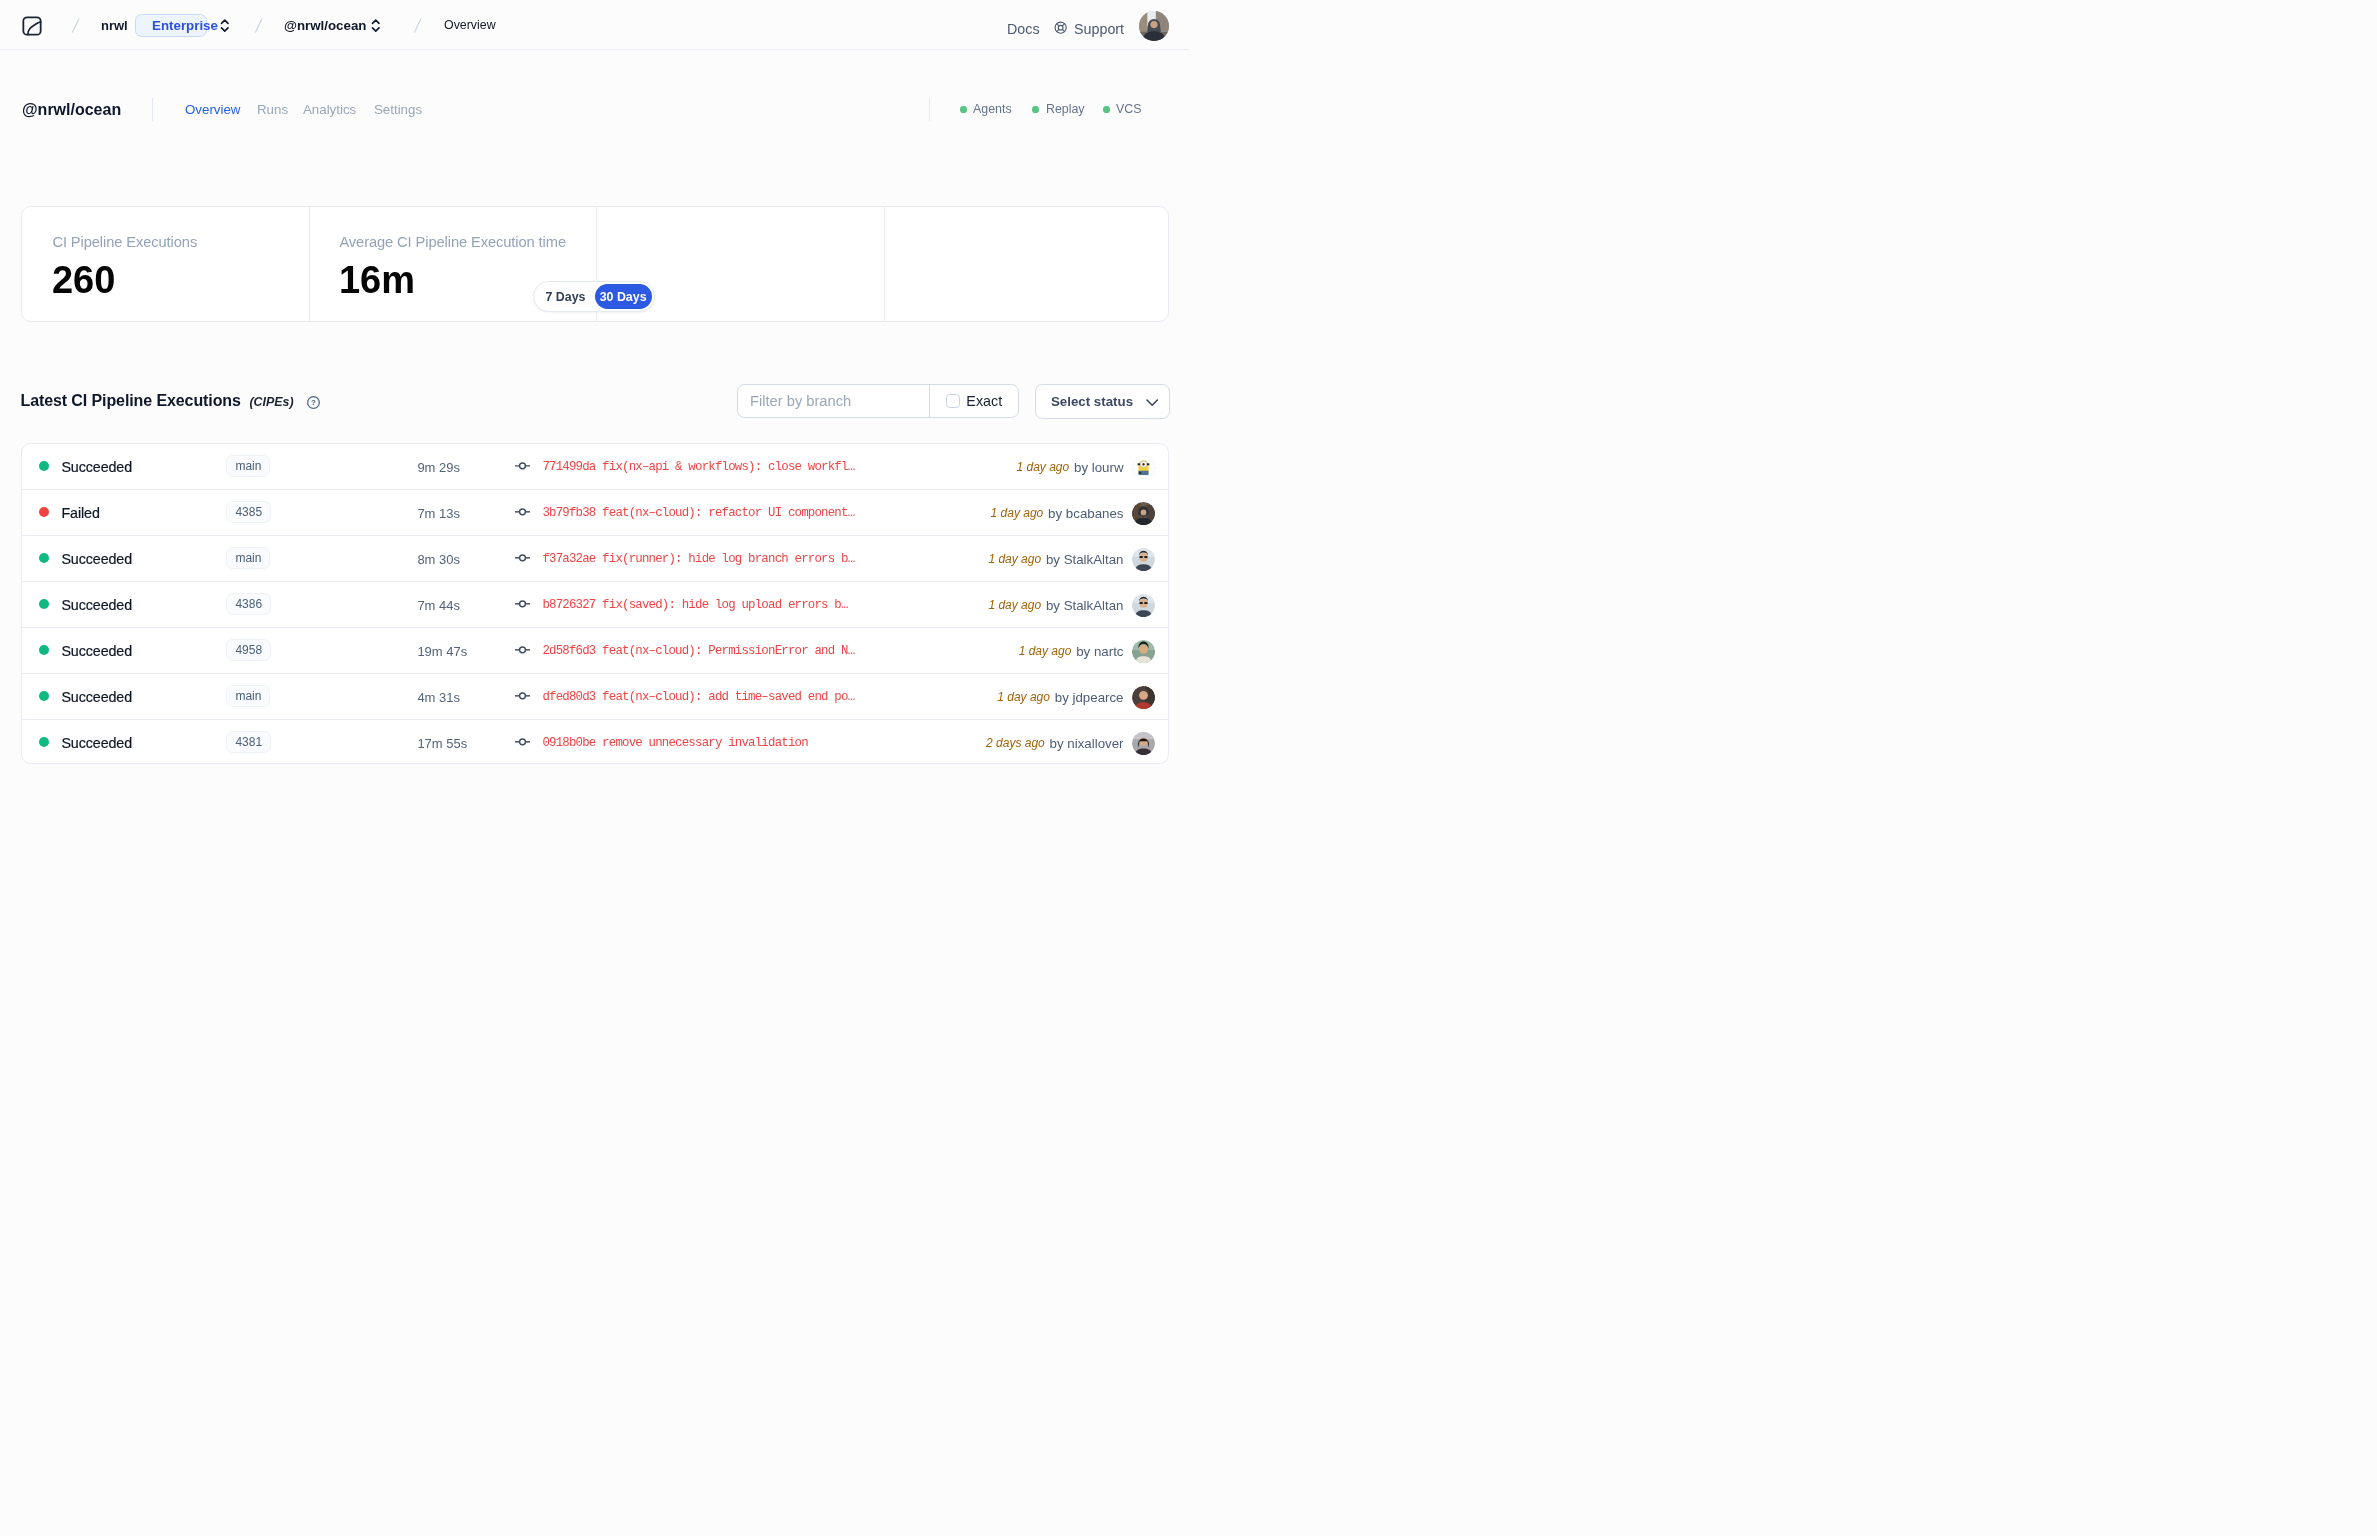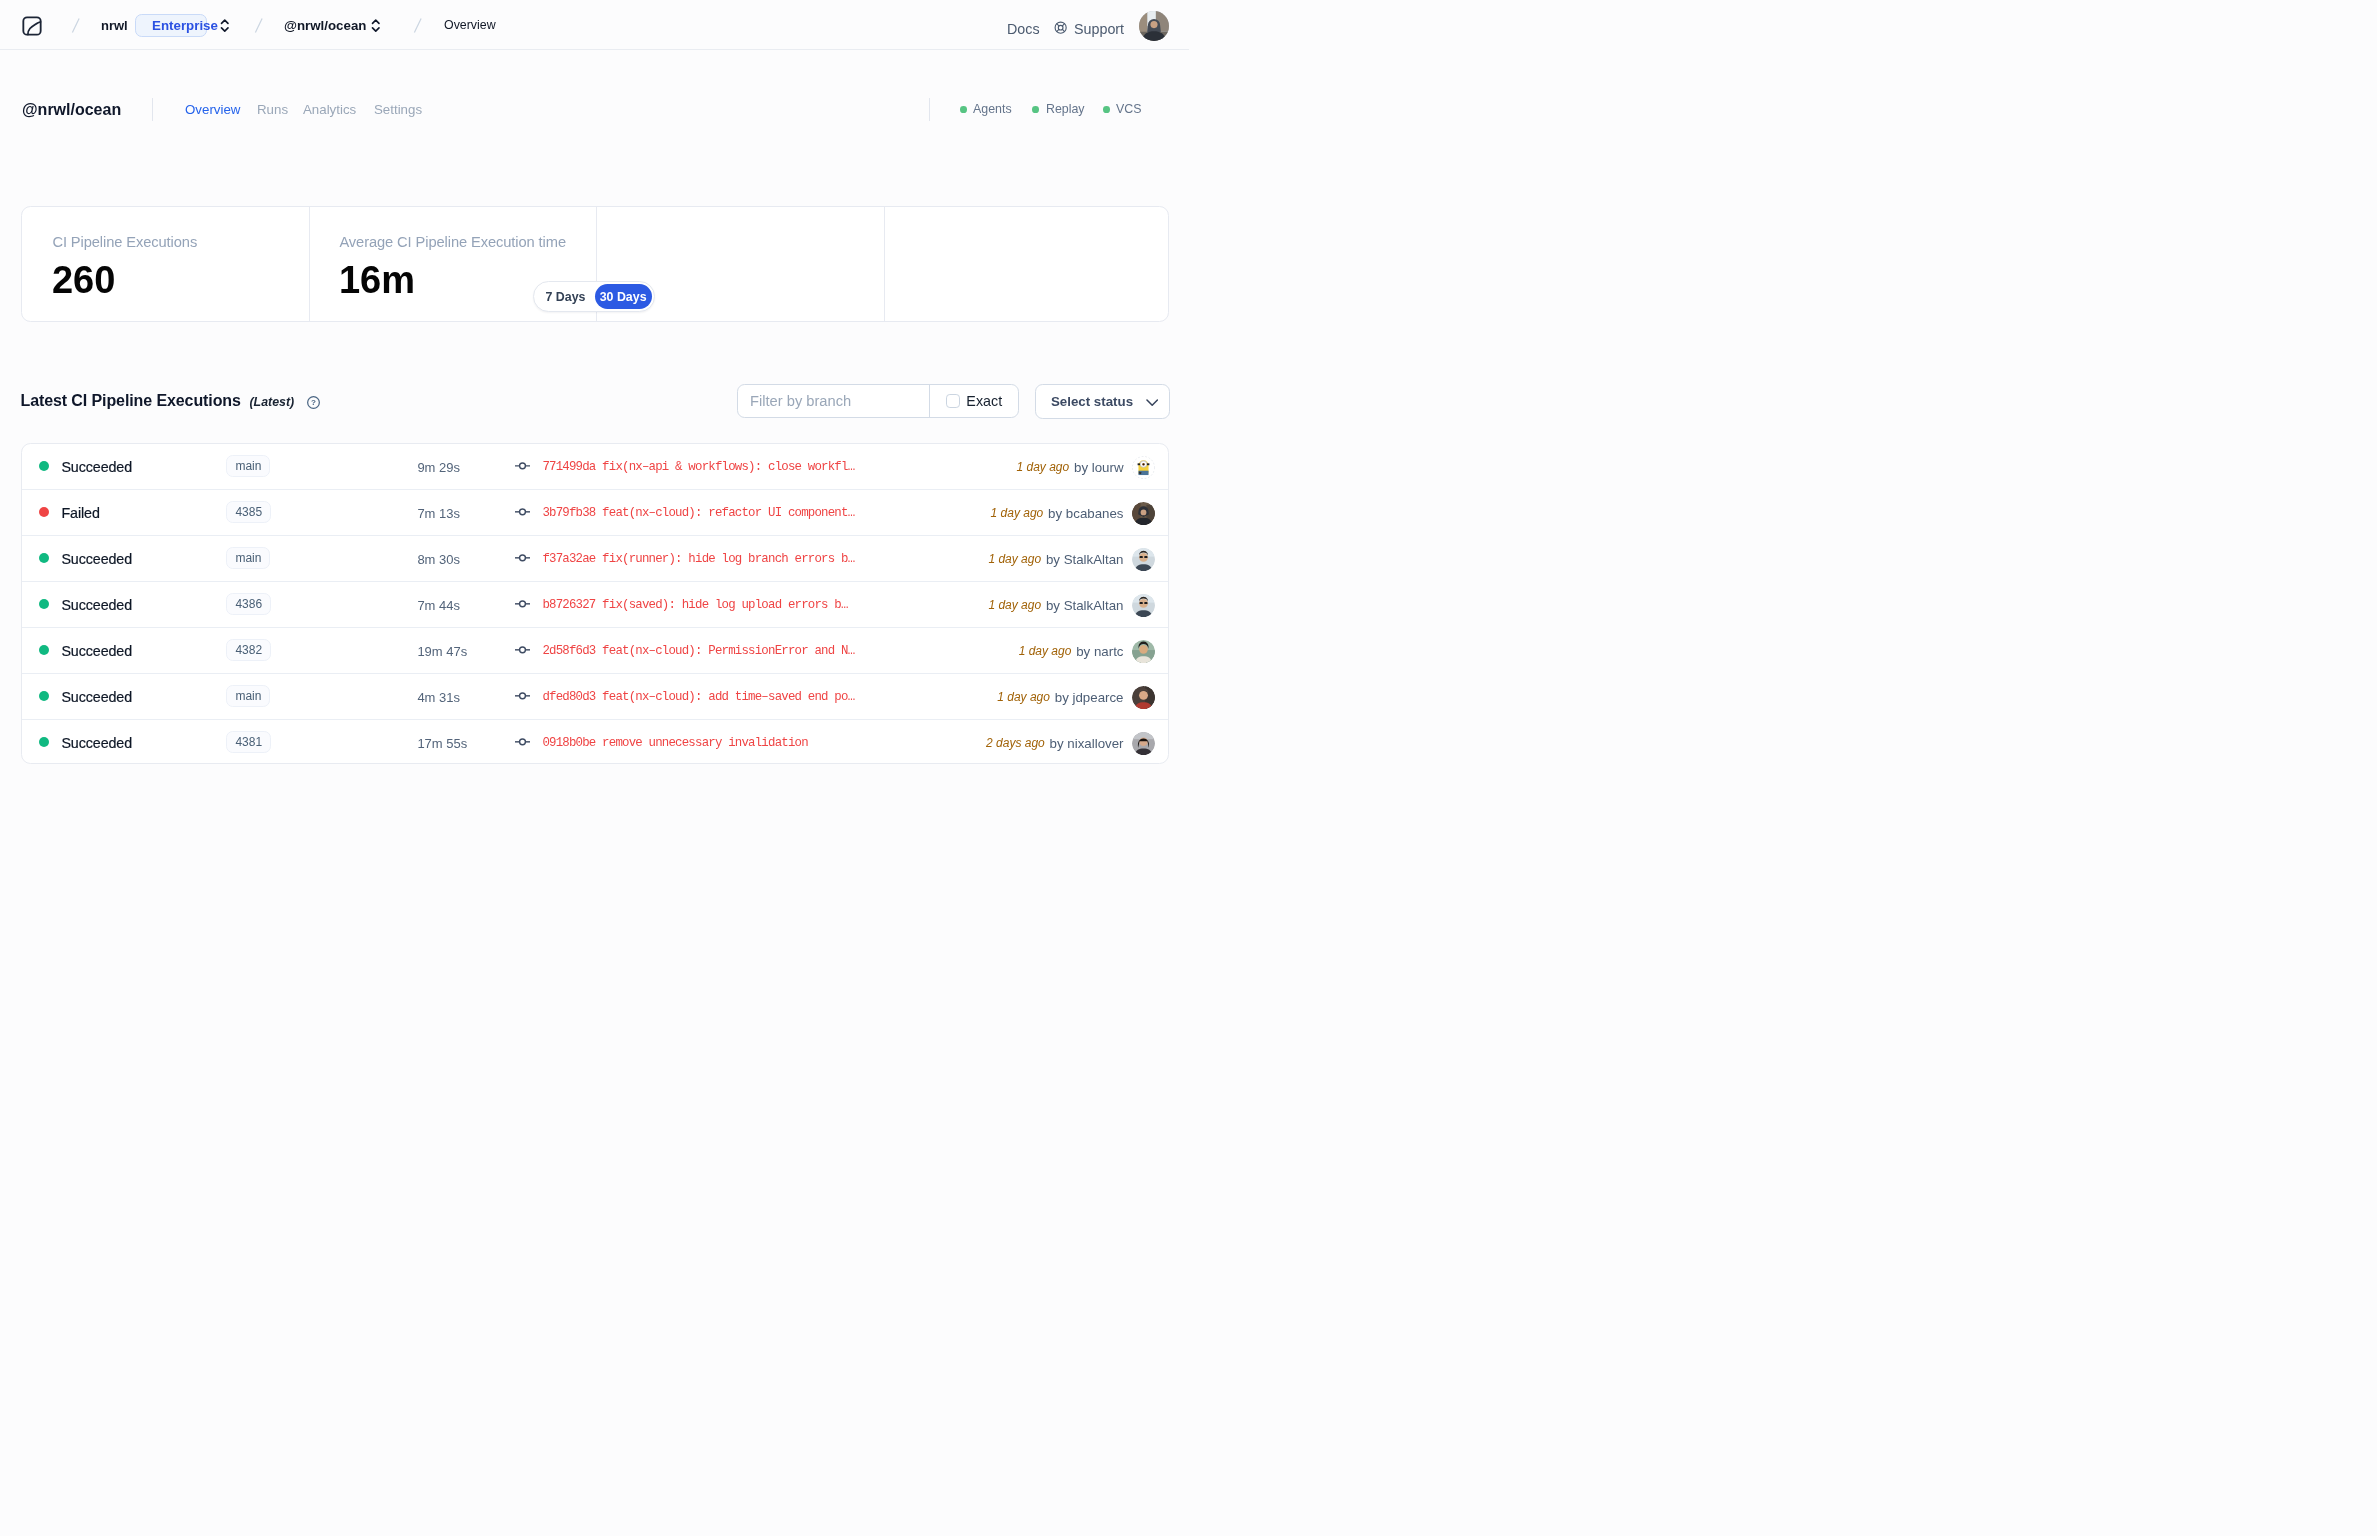--- a/index.html
+++ b/index.html
@@ -166,21 +166,21 @@
       <div class="lbl">Average CI Pipeline Execution time</div>
       <div class="num">16m</div>
     </div>
   </div>
 
   <div class="toggle">
     <div class="t7">7 Days</div>
     <div class="t30">30 Days</div>
   </div>
 
-  <div class="h2">Latest CI Pipeline Executions&nbsp; <span class="cipes">(Latest)</span></div>
+  <div class="h2">Latest CI Pipeline Executions&nbsp; <span class="cipes">(CIPEs)</span></div>
   <svg class="abs" style="left:307px; top:396px;" width="13" height="13" viewBox="0 0 20 20" fill="none">
     <circle cx="10" cy="10" r="9" stroke="#4a6583" stroke-width="1.9"></circle>
     <text x="10" y="14.4" text-anchor="middle" font-size="12.5" font-weight="700" fill="#4a6583" font-family="Liberation Sans">?</text>
   </svg>
 
   <div class="filterbox">
     <div class="ph">Filter by branch</div>
     <div class="sep"></div>
     <div class="exact">
         <span class="cbx"></span>
@@ -328,21 +328,21 @@
                 <path d="M4 32 c0-7 6-9.5 12-9.5 s12 2.5 12 9.5z" fill="#3c4754"></path>
               </g>
             </svg>
       </span>
         </div>
     </div>
 
     <div class="row">
       <div class="dot"></div>
       <div class="stxt">Succeeded</div>
-      <div class="bbadge">4382</div>
+      <div class="bbadge">4958</div>
       <div class="dur">19m 47s</div>
       <svg class="cicon" width="15" height="15.7" viewBox="0 0 24 24" fill="none" stroke="#3f4c63" stroke-width="2.3">
           <circle cx="12" cy="12" r="4.7"></circle>
           <line x1="0" y1="12" x2="6.8" y2="12"></line>
           <line x1="17.2" y1="12" x2="24" y2="12"></line>
         </svg>
       <div class="commit">2d58f6d3 feat(nx–cloud): PermissionError and N…</div>
       <div class="meta">
           <span class="ago">1 day ago</span>
           <span class="by">by nartc</span>

